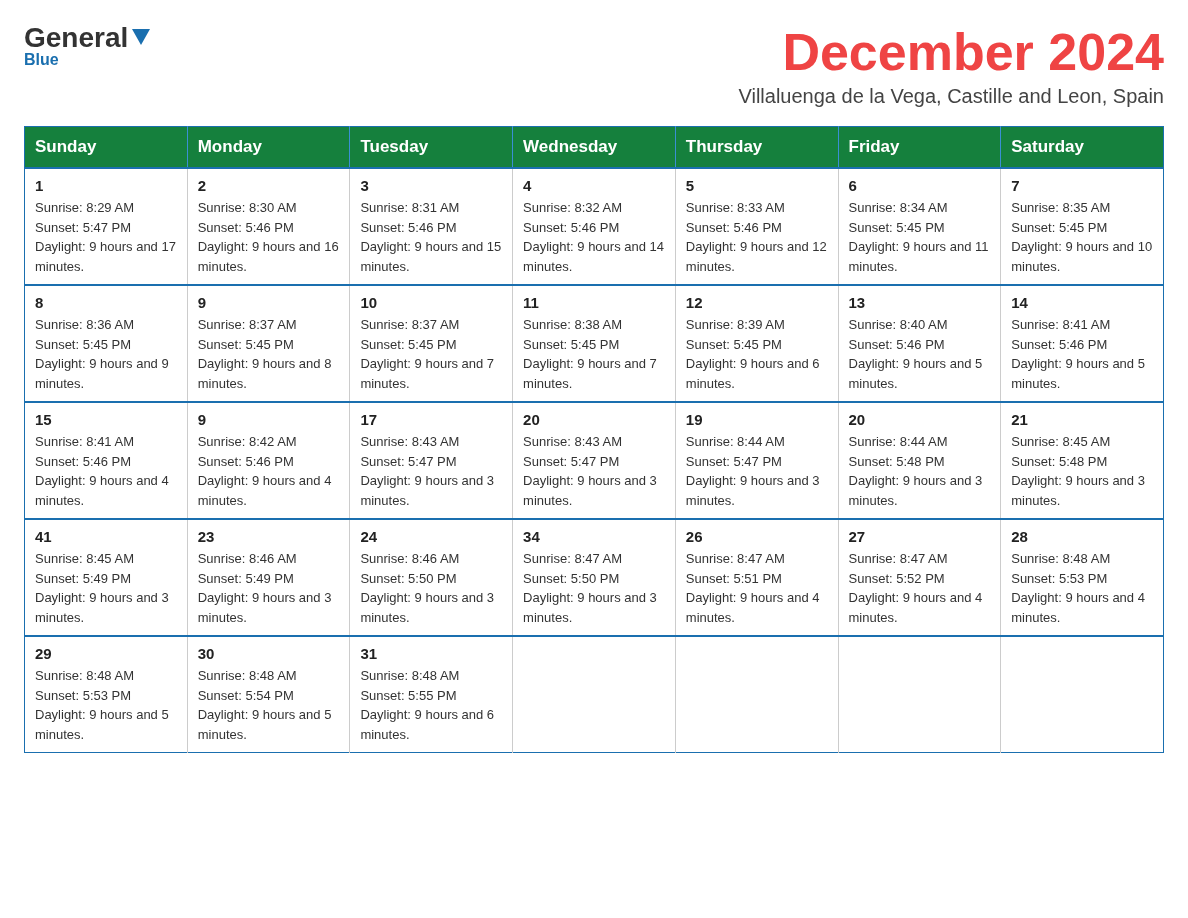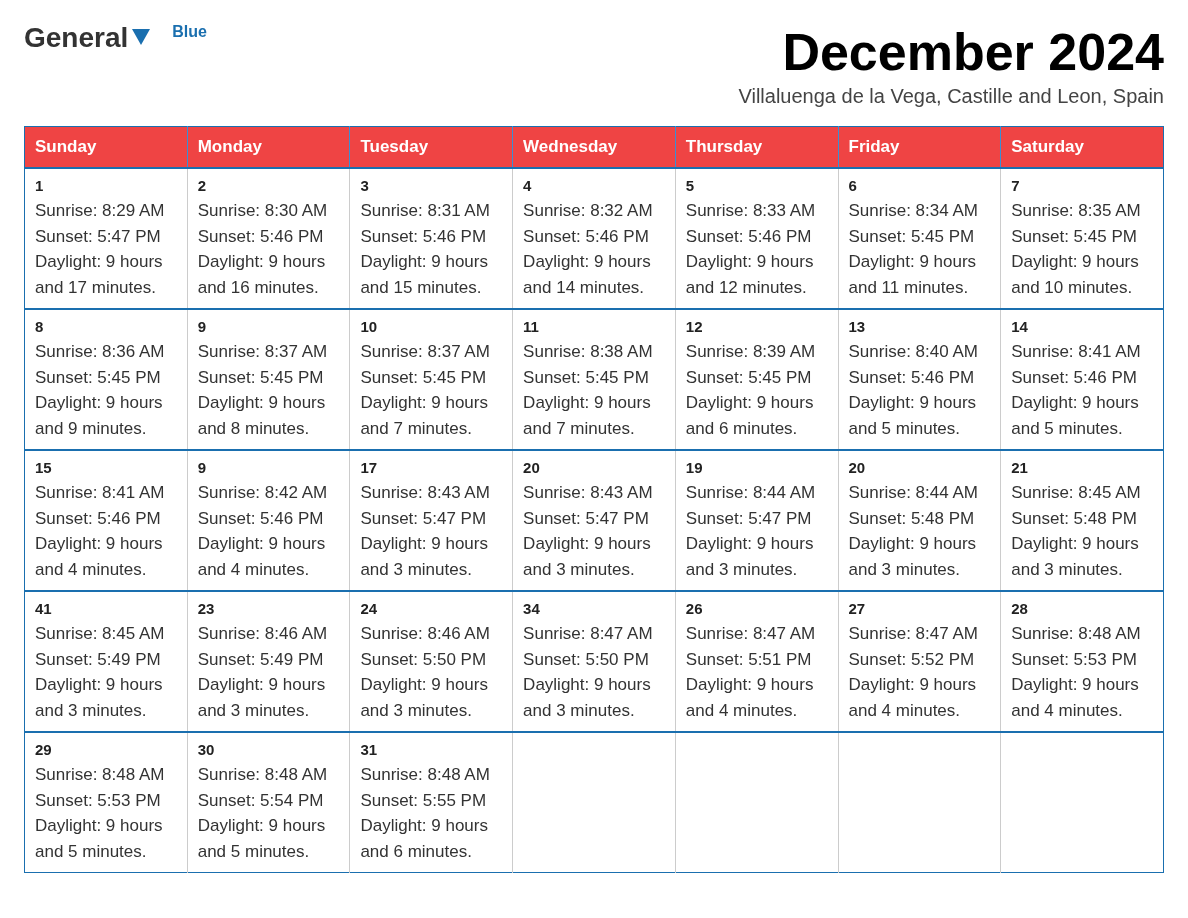--- a/index.html
+++ b/index.html
@@ -32,36 +32,36 @@
       font-weight: bold;
       color: #1a6faf;
       line-height: 1;
     }
     .title-area {
       text-align: right;
     }
     .month-title {
       font-size: 52px;
       font-weight: bold;
-      color: #000000;
+      color: #ef4444;
       line-height: 1.1;
     }
     .subtitle {
       font-size: 20px;
       color: #444;
       margin-top: 4px;
       margin-left: 37px;
     }
     .calendar-table {
       width: 100%;
       border-collapse: collapse;
       border: 1.5px solid #1a6faf;
     }
     .calendar-table thead tr th {
-      background-color: #ef4444;
+      background-color: #15803d;
       color: #ffffff;
       font-size: 17px;
       font-weight: bold;
       padding: 10px 10px;
       text-align: left;
       border-right: 1px solid #3a8fd4;
     }
     .calendar-table thead tr th:last-child {
       border-right: none;
     }
@@ -79,35 +79,35 @@
       border-right: none;
     }
     .day-number {
       font-size: 15px;
       font-weight: bold;
       color: #222;
       display: block;
       margin-bottom: 4px;
     }
     .day-info {
-      font-size: 17px;
+      font-size: 13px;
       color: #333;
       line-height: 1.5;
     }
     .empty-cell {
       background: #ffffff;
     }
     
     .logo-container {
       display: flex;
       align-items: center;
     }
     .logo-text-wrap {
       display: inline-flex;
-      gap: 20px;
+      flex-direction: column;
     }
   </style>
 </head>
 <body>
 
 <div class="header-area">
   <div class="logo">
     <div class="logo-container">
       <div class="logo-text-wrap">
         <div style="display:flex;align-items:center;">

